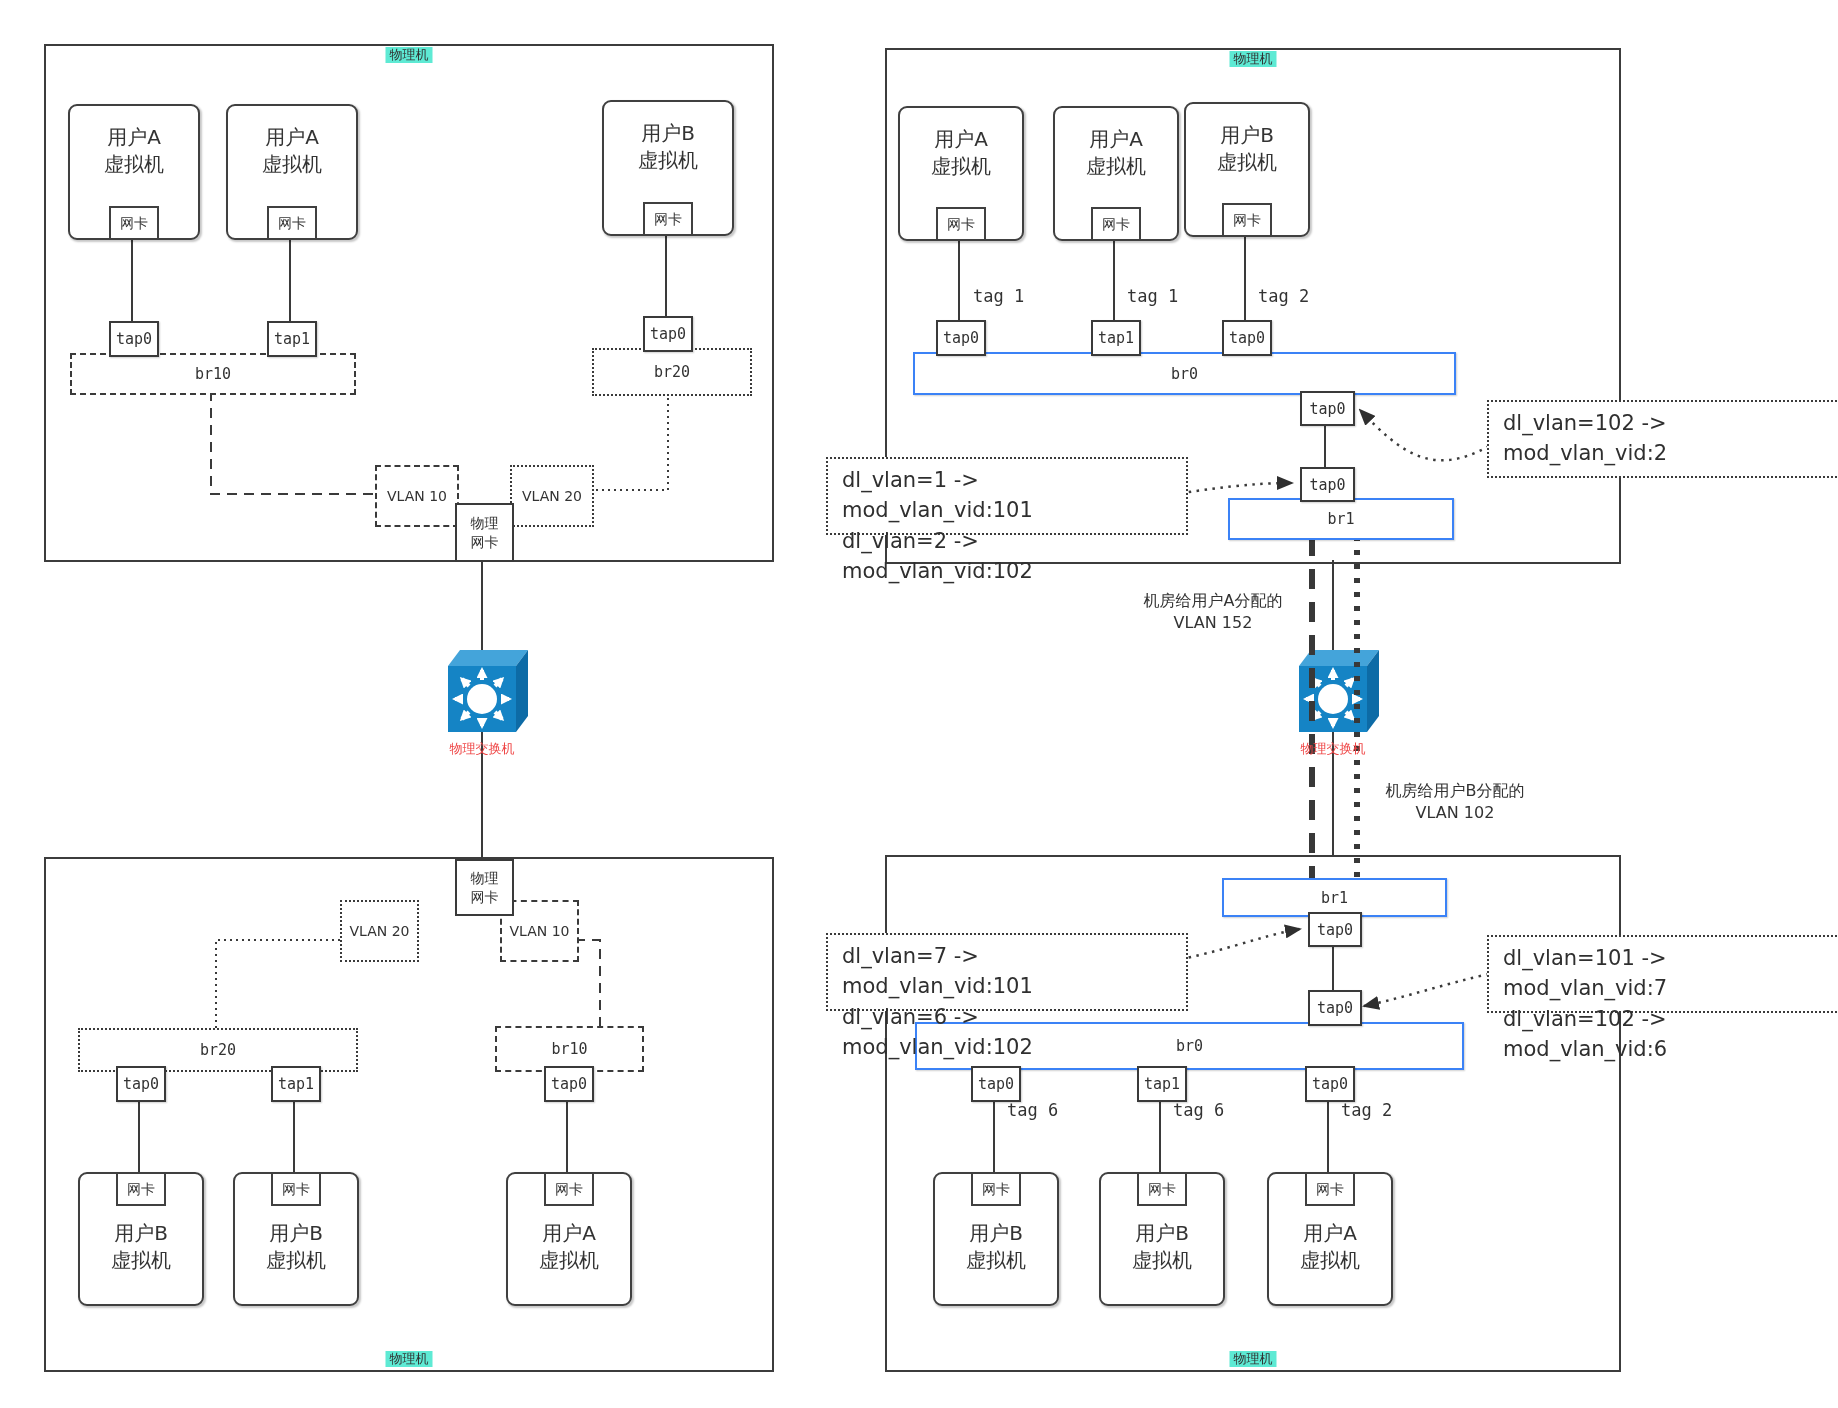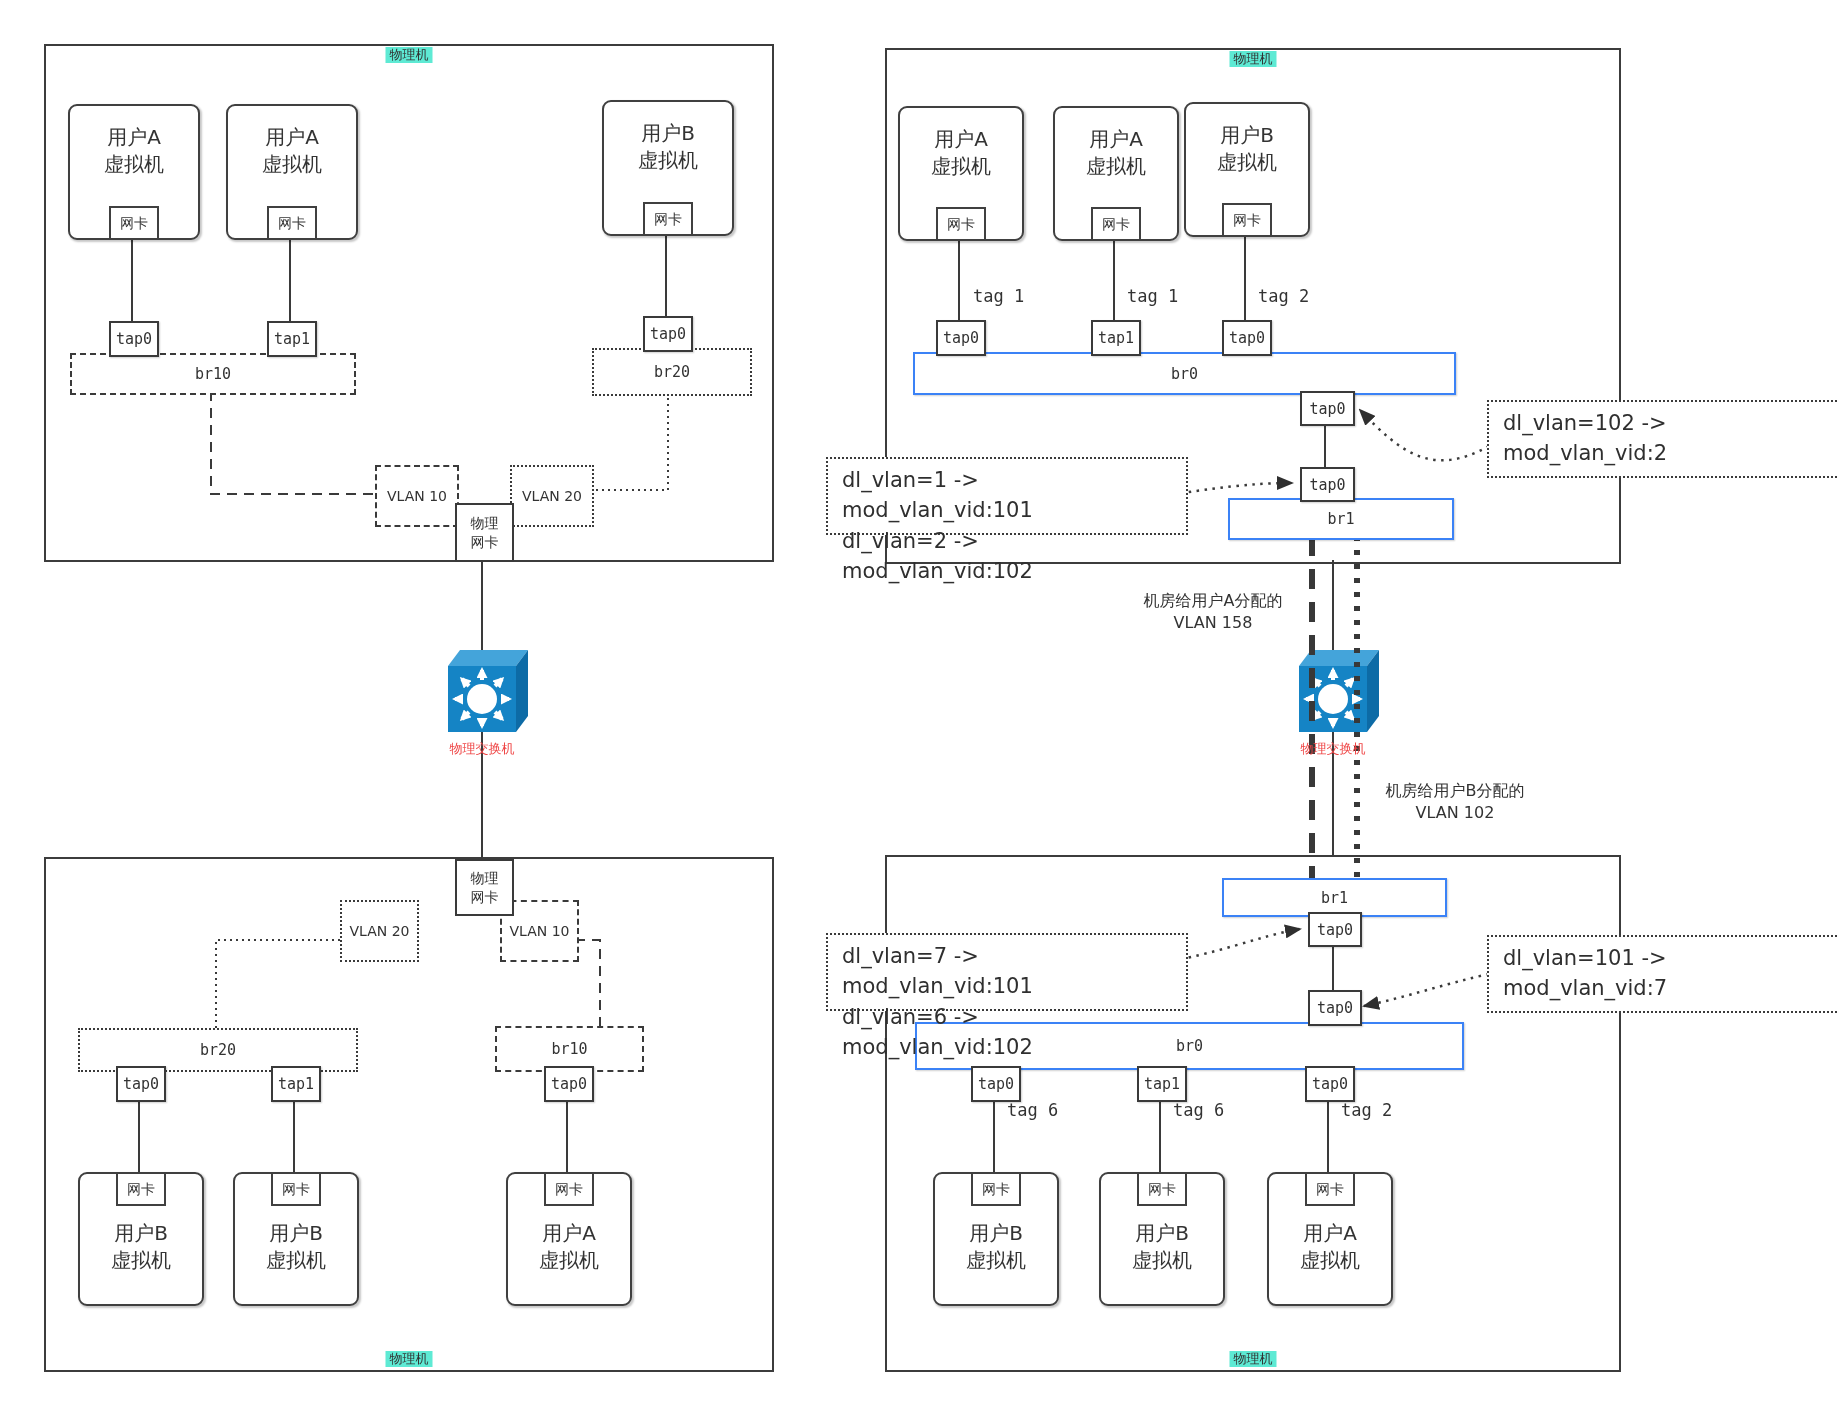--- a/index.html
+++ b/index.html
@@ -234,36 +234,37 @@
 
   <div class="ann" style="left:1487px;top:400px;width:322px;height:62px;">
     <div>dl_vlan=102 -&gt; mod_vlan_vid:2</div>
   </div>
   <div class="ann" style="left:826px;top:457px;width:330px;height:62px;">
     <div>dl_vlan=1 -&gt; mod_vlan_vid:101</div>
     <div>dl_vlan=2 -&gt; mod_vlan_vid:102</div>
   </div>
 
   <div class="note pre" style="left:1118px;top:590px;width:190px;">机房给用户A分配的
-VLAN 158</div>
+VLAN 152</div>
   <div class="note pre" style="left:1365px;top:780px;width:180px;">机房给用户B分配的
 VLAN 102</div>
   <div class="swlabel" style="left:1263px;top:740px;width:140px;">物理交换机</div>
 
   <div class="bridge b-solid" style="left:1222px;top:878px;width:221px;height:35px;">br1</div>
   <div class="tap" style="left:1308px;top:912px;width:50px;height:31px;">tap0</div>
   <div class="tap" style="left:1308px;top:990px;width:50px;height:32px;">tap0</div>
   <div class="bridge b-solid" style="left:915px;top:1022px;width:545px;height:44px;">br0</div>
 
   <div class="ann" style="left:826px;top:933px;width:330px;height:62px;">
     <div>dl_vlan=7 -&gt; mod_vlan_vid:101</div>
     <div>dl_vlan=6 -&gt; mod_vlan_vid:102</div>
   </div>
   <div class="ann" style="left:1487px;top:935px;width:322px;height:62px;">
     <div>dl_vlan=101 -&gt; mod_vlan_vid:7</div>
+    <div>dl_vlan=102 -&gt; mod_vlan_vid:6</div>
   </div>
 
   <div class="tap" style="left:971px;top:1066px;width:46px;height:32px;">tap0</div>
   <div class="tap" style="left:1137px;top:1066px;width:46px;height:32px;">tap1</div>
   <div class="tap" style="left:1305px;top:1066px;width:46px;height:32px;">tap0</div>
 
   <div class="tag" style="left:1007px;top:1100px;">tag 6</div>
   <div class="tag" style="left:1173px;top:1100px;">tag 6</div>
   <div class="tag" style="left:1341px;top:1100px;">tag 2</div>
 

